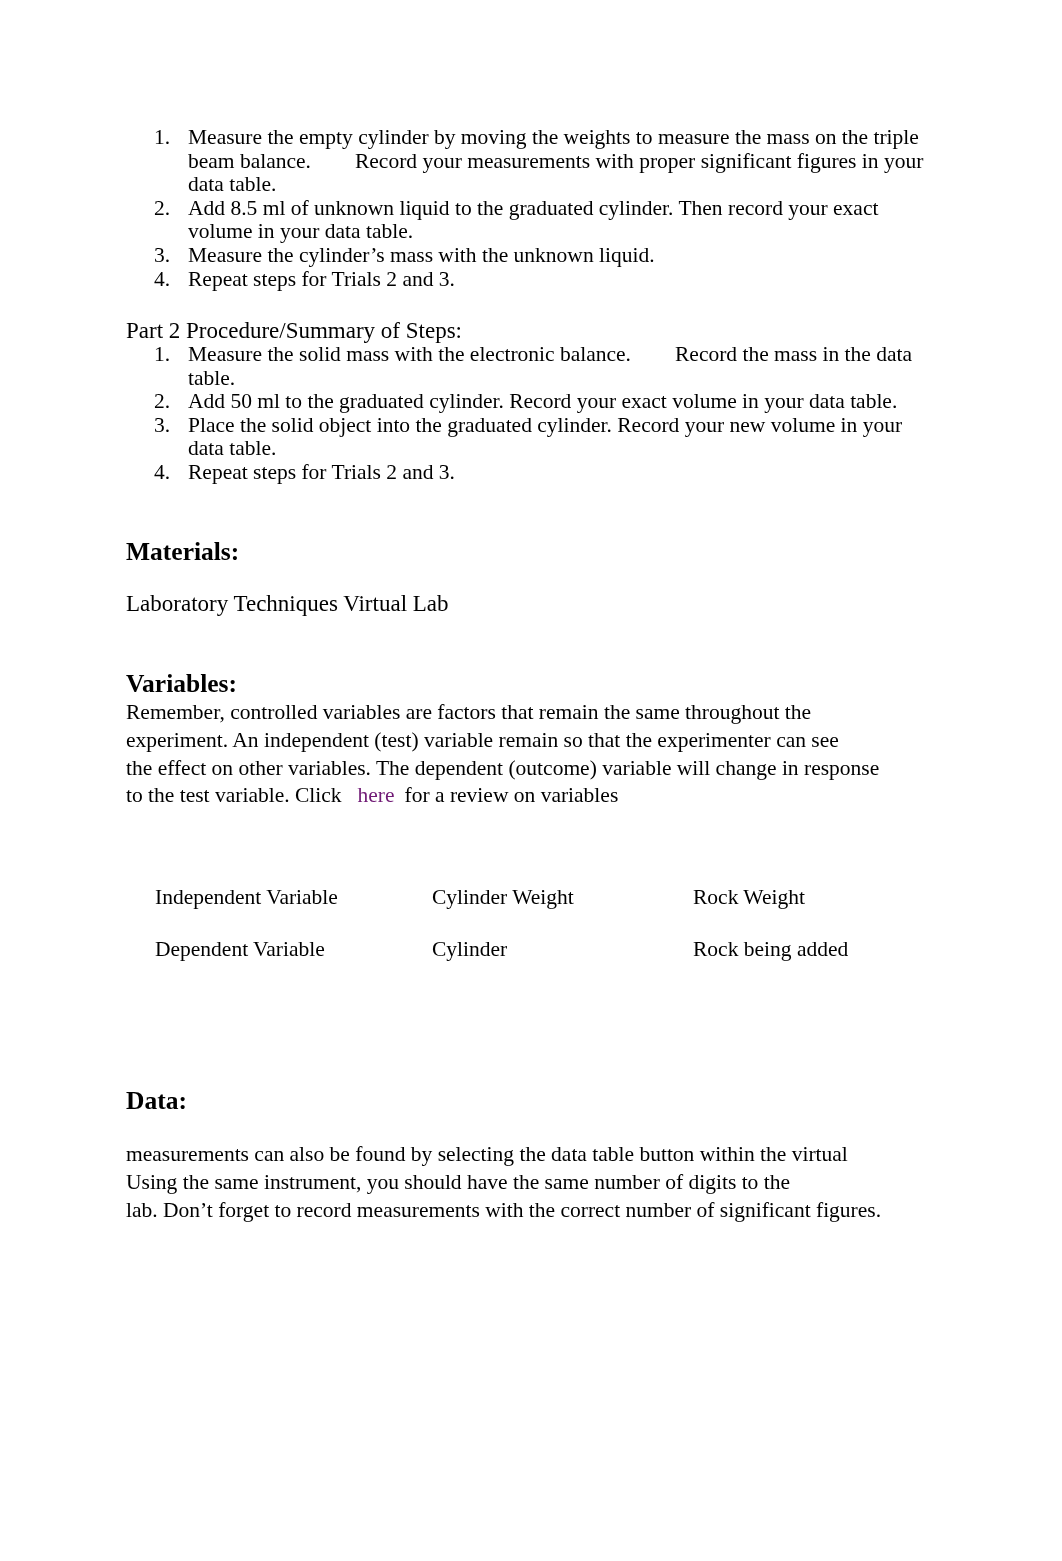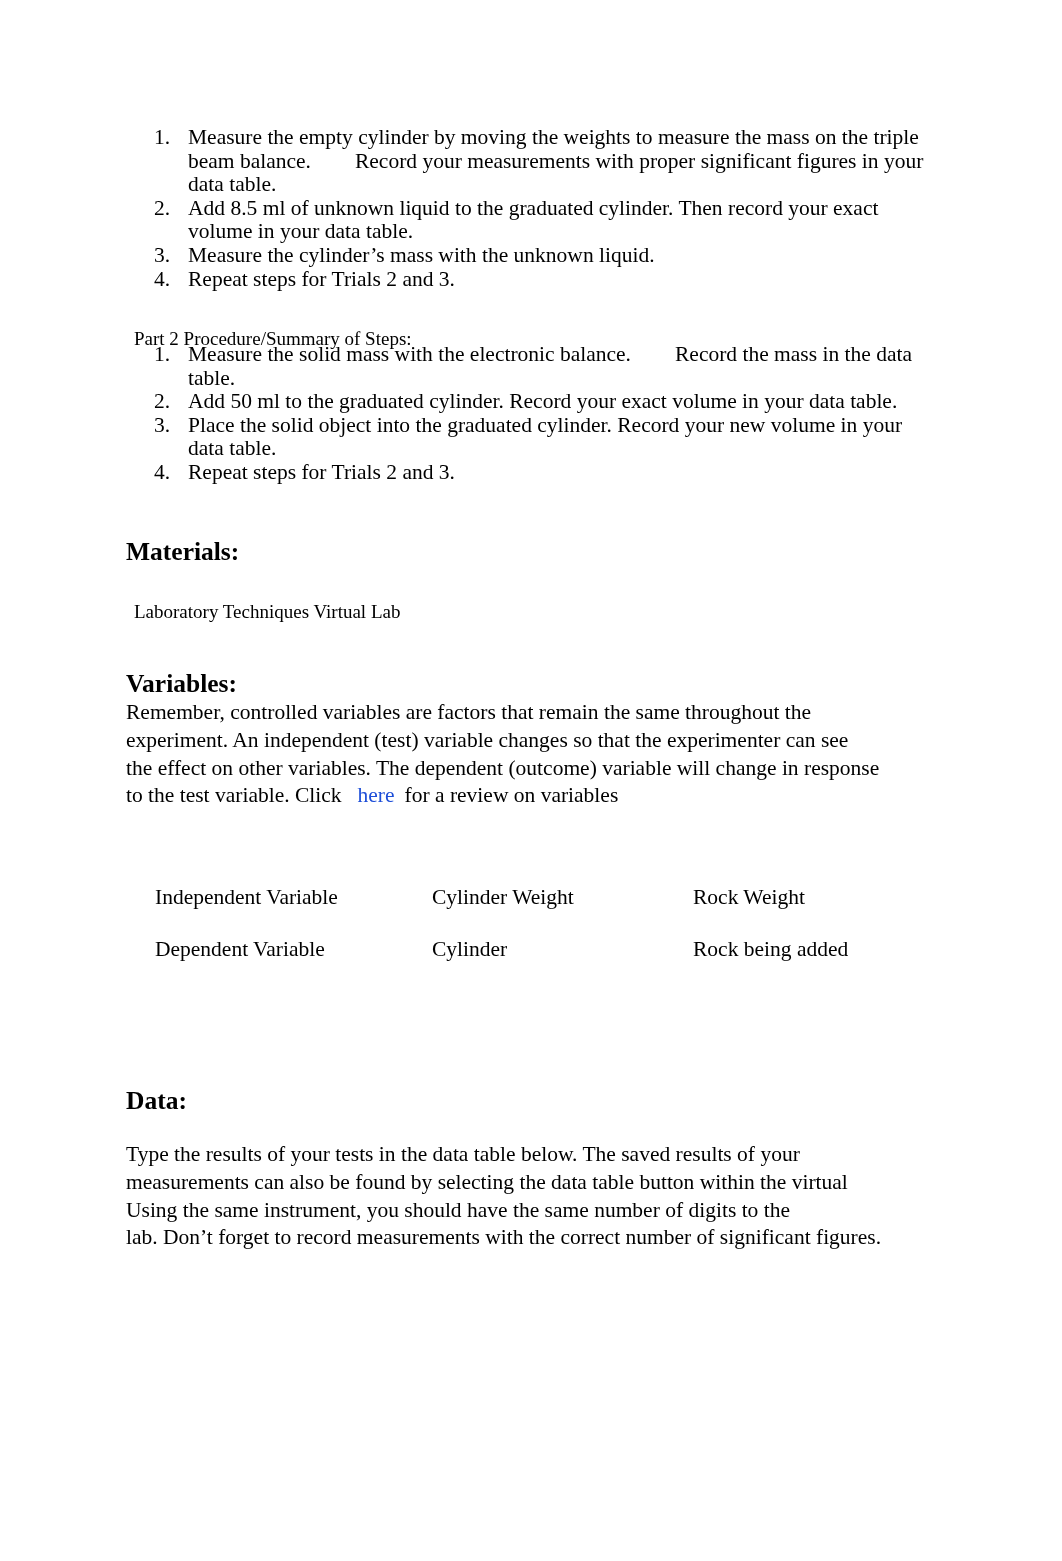--- a/index.html
+++ b/index.html
@@ -64,27 +64,27 @@
   }
   .body-line {
     display: block;
   }
   .para-lines {
     font-size: 21.5px;
     line-height: 27.8px;
   }
 
   .plain {
-    font-size: 19px;
+    font-size: 23px;
     line-height: 24px;
-    margin: 8px;
+    margin: 0;
   }
 
   .link {
-    color: #1d4ed8;
+    color: #701a75;
     text-decoration: none;
     cursor: pointer;
   }
   .sp-sm { display: inline-block; width: 16px; }
   .sp-xs { display: inline-block; width: 10px; }
 
   
   .blk { position: absolute; }
 
   
@@ -152,21 +152,21 @@
     </li>
   </ol>
 
   <h2 class="blk heading" style="left:126px; top:537px;">Materials:</h2>
   <div class="blk plain" style="left:126px; top:592px; width:800px;">Laboratory Techniques Virtual Lab</div>
 
   <h2 class="blk heading" style="left:126px; top:669px;">Variables:</h2>
 
   <div class="blk para-lines" style="left:126px; top:699px; width:820px;">
     <span class="body-line">Remember, controlled variables are factors that remain the same throughout the</span>
-    <span class="body-line">experiment. An independent (test) variable changes so that the experimenter can see</span>
+    <span class="body-line">experiment. An independent (test) variable remain so that the experimenter can see</span>
     <span class="body-line">the effect on other variables. The dependent (outcome) variable will change in response</span>
     <span class="body-line"><span>to the test variable. Click</span><span class="sp-sm"></span><a class="link" href="#">here</a><span class="sp-xs"></span><span>for a review on variables</span></span>
   </div>
 
   <table class="var-table">
     <tbody>
       <tr>
         <td class="var-c0">Independent Variable</td>
         <td class="var-c1">Cylinder Weight</td>
         <td class="var-c2">Rock Weight</td>
@@ -175,19 +175,18 @@
         <td class="var-c0">Dependent Variable</td>
         <td class="var-c1">Cylinder</td>
         <td class="var-c2">Rock being added</td>
       </tr>
     </tbody>
   </table>
 
   <h2 class="blk heading" style="left:126px; top:1086px;">Data:</h2>
 
   <div class="blk para-lines" style="left:126px; top:1141px; width:820px;">
-    <span class="body-line">Type the results of your tests in the data table below. The saved results of your</span>
     <span class="body-line">measurements can also be found by selecting the data table button within the virtual</span>
     <span class="body-line">Using the same instrument, you should have the same number of digits to the</span>
     <span class="body-line">lab. Don’t forget to record measurements with the correct number of significant figures.</span>
   </div>
 
 </div>
 
 </body></html>

